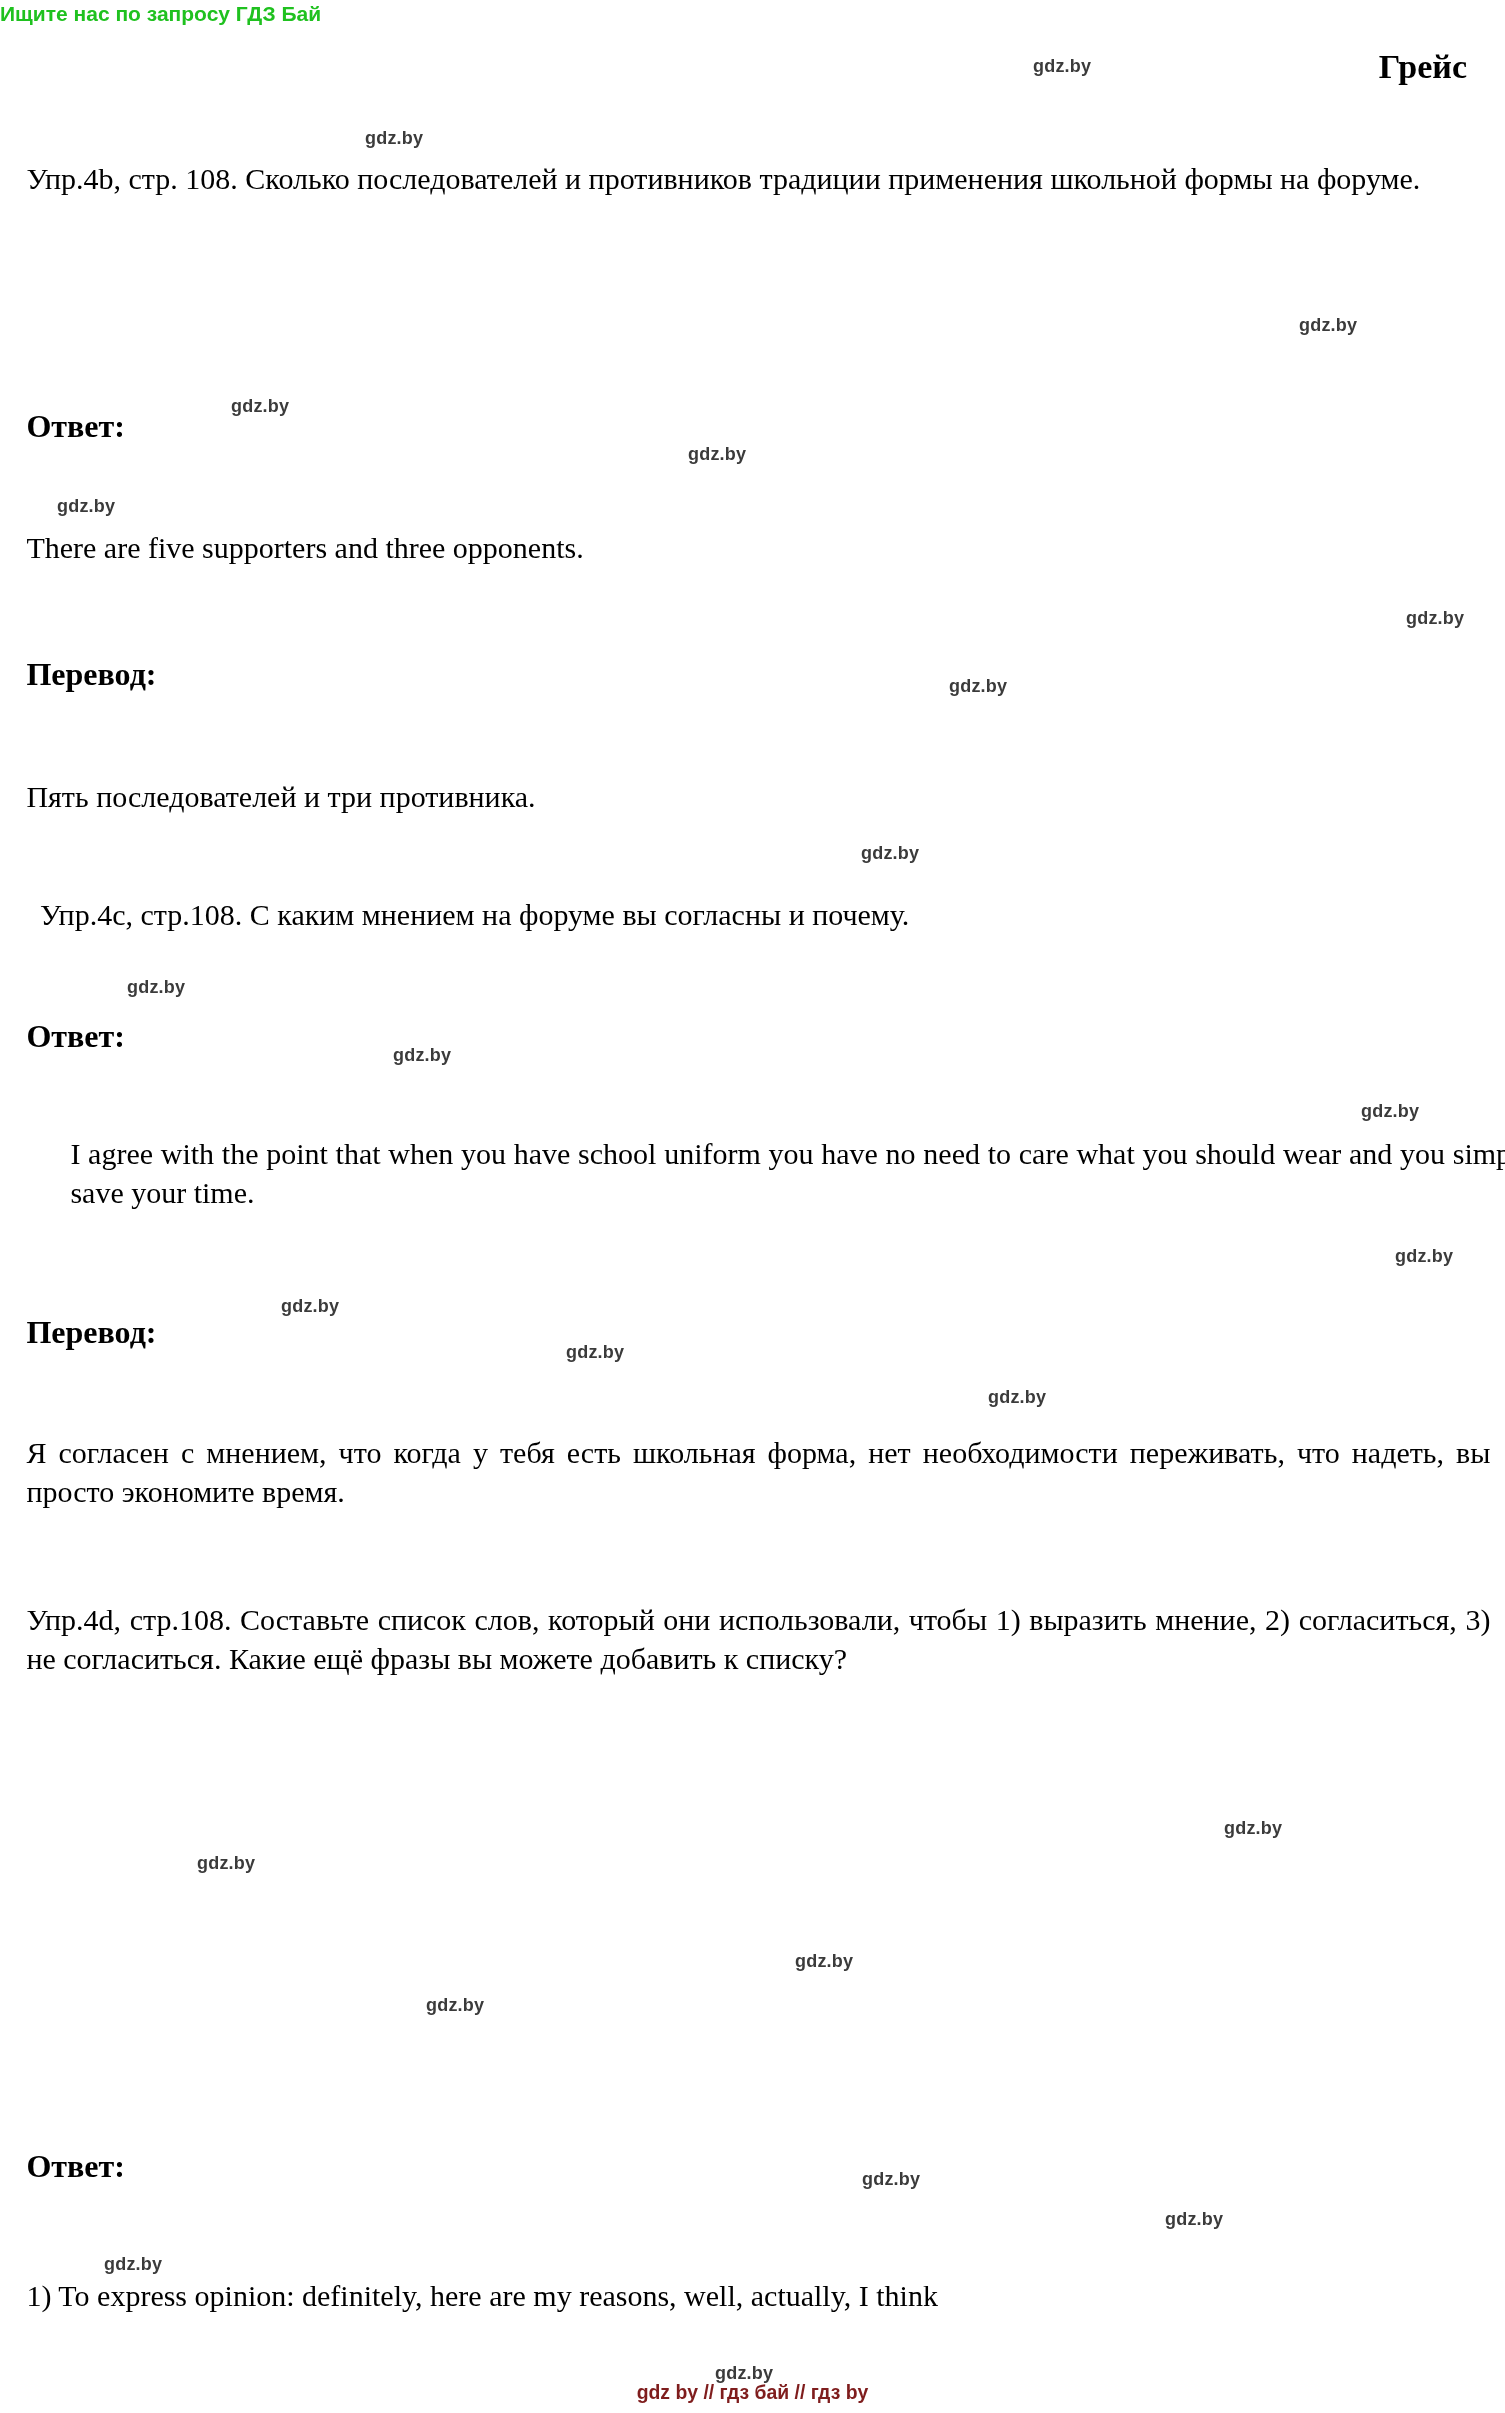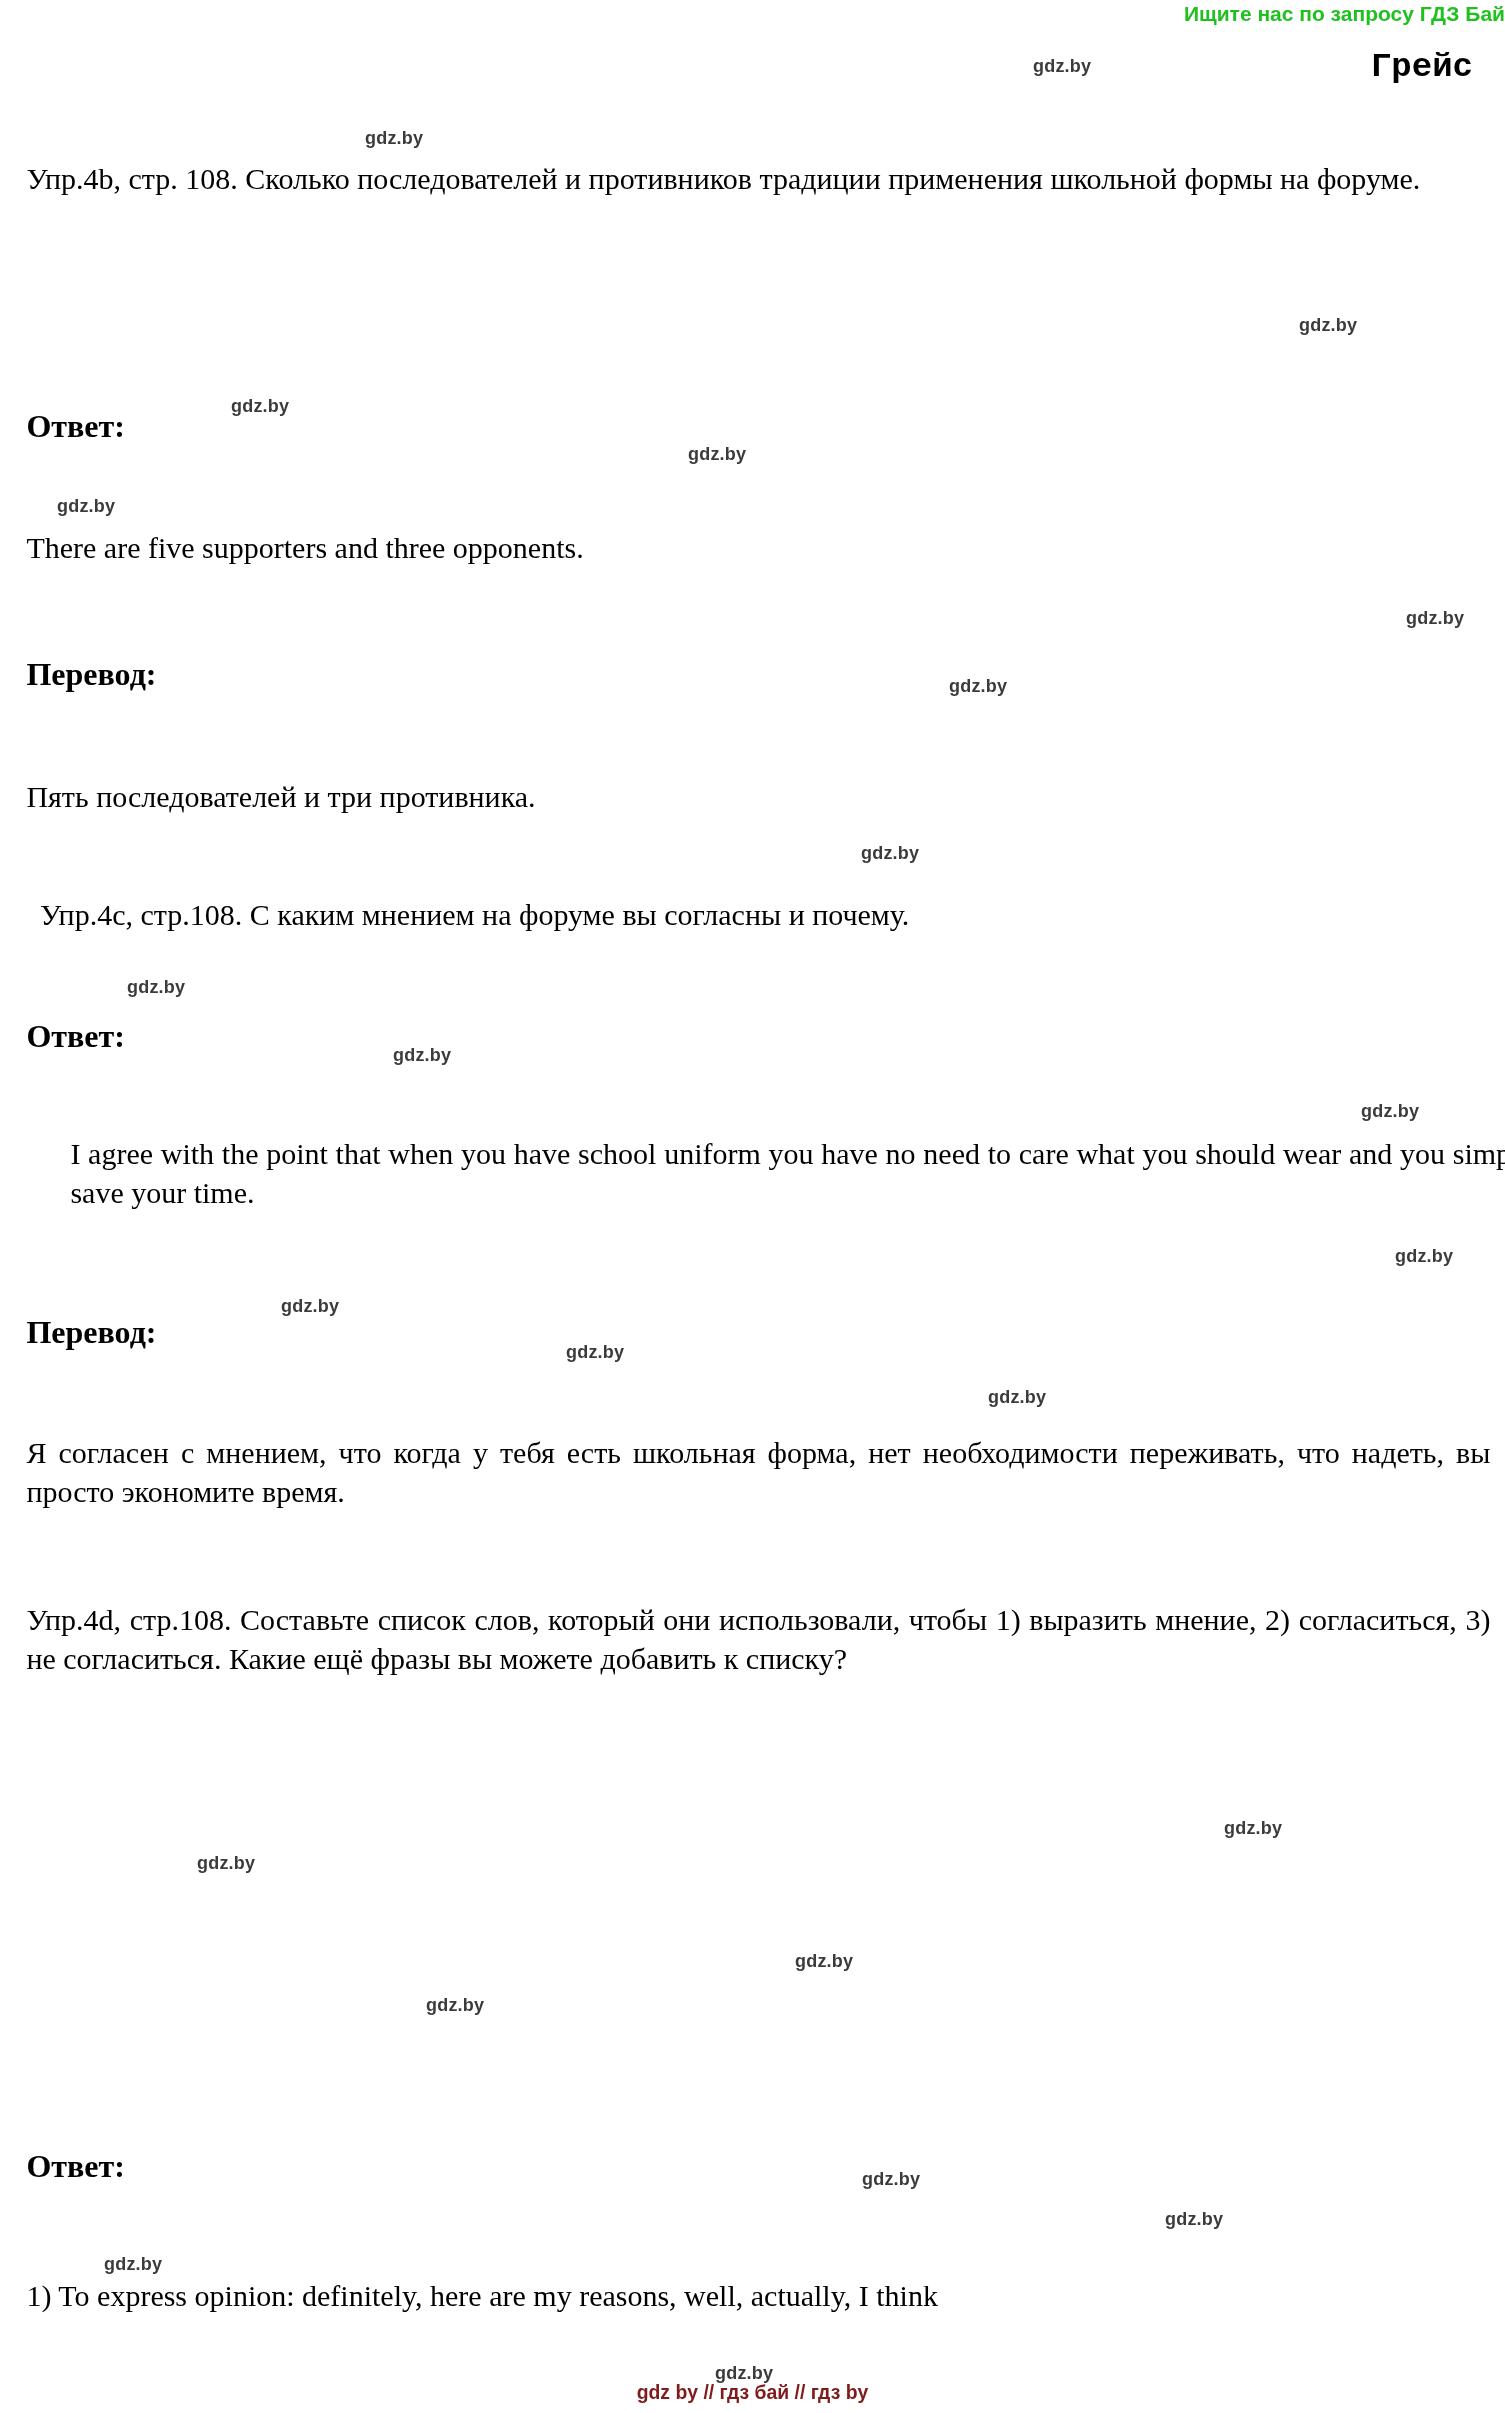--- a/index.html
+++ b/index.html
@@ -30,33 +30,33 @@
     color: #3b3b3b;
     white-space: nowrap;
     letter-spacing: 0.2px;
   }
 
   .top-banner {
     position: absolute;
     top: 1.6px;
     left: 0;
     width: 1505px;
-    text-align: right;
+    text-align: left;
     font-family: "Liberation Sans", sans-serif;
     font-weight: bold;
     font-size: 21px;
     color: #1fc11f;
     white-space: nowrap;
   }
 
   .author {
     position: absolute;
-    right: 32px;
+    right: 38px;
     top: 48px;
-    font-family: Liberation Mono, monospace;
+    font-family: Liberation Serif, serif;
     font-weight: bold;
     font-size: 34px;
     color: #000;
     white-space: nowrap;
     text-align: right;
   }
 
   .para {
     position: absolute;
     font-family: "Liberation Serif", serif;

